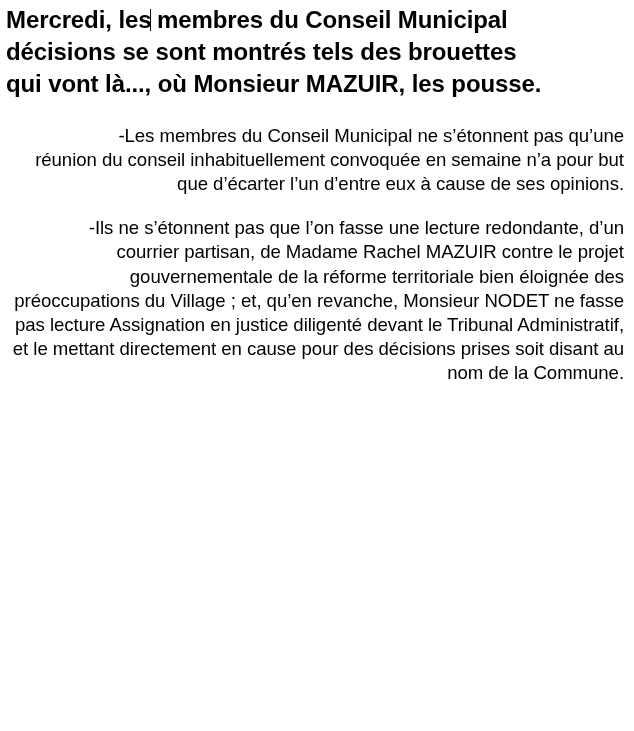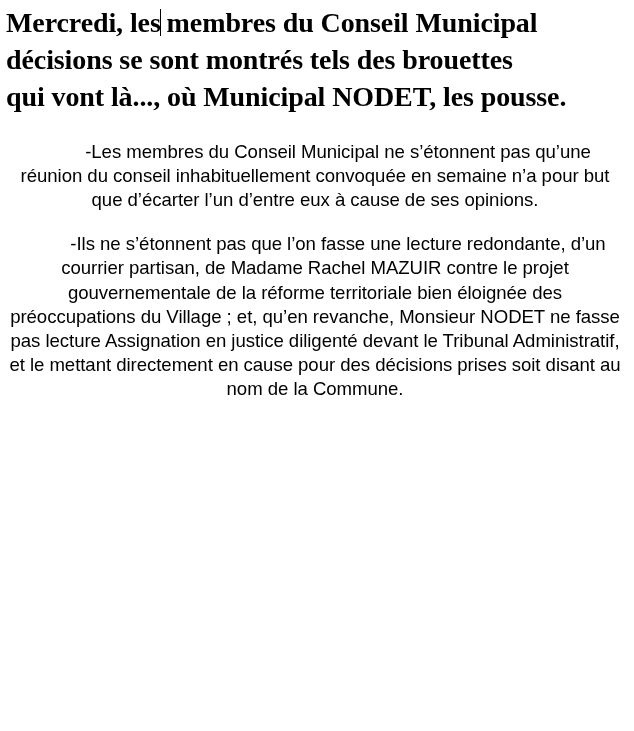--- a/index.html
+++ b/index.html
@@ -15,44 +15,43 @@
     overflow: hidden;
   }
   .page {
     width: 634px;
     height: 731px;
     box-sizing: border-box;
     padding: 4px 10px 0 6px;
     position: relative;
   }
   .heading {
-    font-size: 28px;
+    font-size: 24px;
     font-weight: bold;
     line-height: 1.33;
     letter-spacing: -0.1px;
     margin: 0 0 6px 0;
-    font-family: Liberation Serif, serif;
   }
   .heading .line {
     display: block;
     white-space: nowrap;
   }
   .caret {
     display: inline-block;
     width: 0;
     border-left: 1px solid #000;
     height: 0.95em;
     vertical-align: -0.14em;
     margin: 0 -1px;
   }
   .para {
     font-size: 18.6px;
     line-height: 1.30;
     margin: 0 0 6px 0;
-    text-align: center;
+    text-align: right;
     letter-spacing: -0.05px;
   }
   .para .indent {
     display: inline-block;
     width: 46px;
   }
   .gap-1 { height: 18px; }
   .gap-2 { height: 14px; }
   .gap-3 { height: 14px; }
 </style>
@@ -62,21 +61,21 @@
 <div class="page">
 
   <div class="heading">
     <span class="line">
       <span>Mercredi, les<span class="caret"></span> membres du Conseil Municipal</span>
     </span>
     <span class="line">
       <span>décisions se sont montrés tels des brouettes</span>
     </span>
     <span class="line">
-      <span>qui vont là..., où Municipal NODET, les pousse.</span>
+      <span>qui vont là..., où Monsieur MAZUIR, les pousse.</span>
     </span>
   </div>
 
   <div class="gap-1"></div>
 
   <p class="para"><span class="indent"></span><span>-Les membres du Conseil Municipal ne s’étonnent pas qu’une réunion du conseil inhabituellement convoquée en semaine n’a pour but que d’écarter l’un d’entre eux à cause de ses opinions.</span></p>
 
   <div class="gap-2"></div>
 
   <p class="para"><span class="indent"></span><span>-Ils ne s’étonnent pas que l’on fasse une lecture redondante, d’un courrier partisan, de Madame Rachel MAZUIR contre le projet gouvernementale de la réforme territoriale bien éloignée des préoccupations du Village ; et, qu’en revanche, Monsieur NODET ne fasse pas lecture Assignation en justice diligenté devant le Tribunal Administratif, et le mettant directement en cause pour des décisions prises soit disant au nom de la Commune.</span></p>

